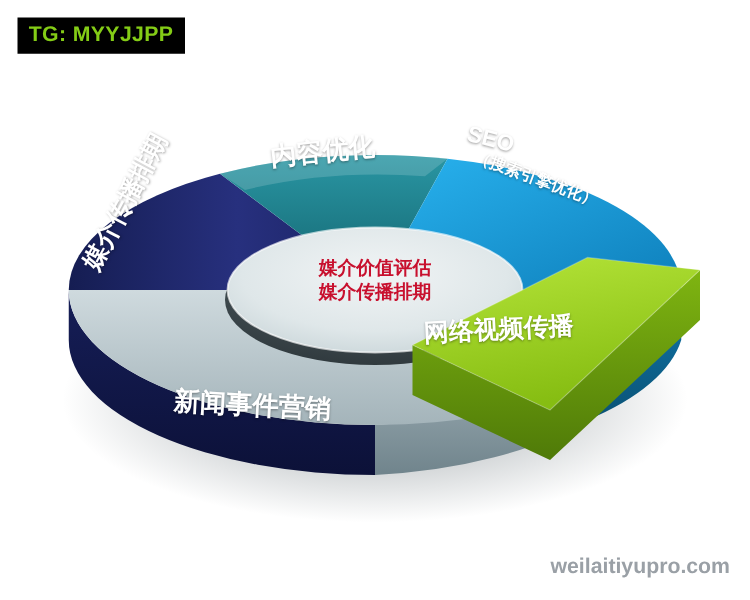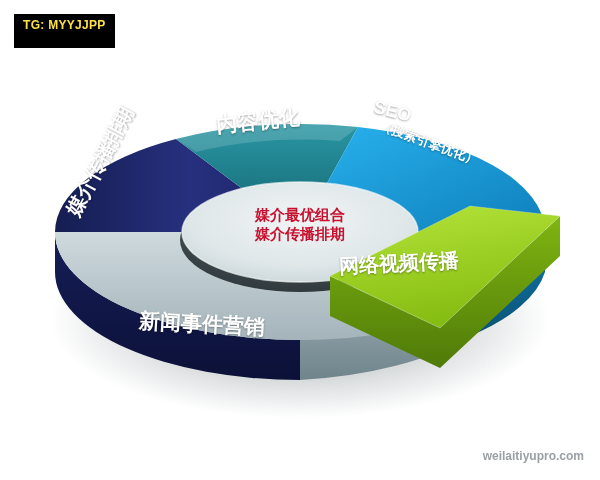--- a/index.html
+++ b/index.html
@@ -18,35 +18,35 @@
     width: 600px;
     height: 480px;
     background: #ffffff;
   }
   
   #tag-badge {
     position: absolute;
     left: 14px;
     top: 14px;
     background: #000000;
-    color: #fde047;
-    font-size: 12px;
+    color: #84cc16;
+    font-size: 17px;
     font-weight: bold;
     letter-spacing: 0.3px;
-    padding: 4px 9px 16px 9px;
+    padding: 4px 9px 5px 9px;
     font-family: "Liberation Sans", sans-serif;
     z-index: 50;
   }
   
   #watermark {
     position: absolute;
     right: 16px;
     bottom: 17px;
     color: #9aa0a6;
-    font-size: 12px;
+    font-size: 17px;
     font-weight: bold;
     font-family: "Liberation Sans", sans-serif;
     z-index: 50;
   }
   
   #diagram {
     position: absolute;
     left: 0;
     top: 0;
     width: 600px;
@@ -231,19 +231,19 @@
       <span class="sub">（搜索引擎优化）</span>
     </div>
 
     <div class="label" id="label-meijie">媒介传播排期</div>
 
     <div class="label" id="label-xinwen">新闻事件营销</div>
 
     <div class="label" id="label-video">网络视频传播</div>
 
     <div id="label-center" style="left:218px; top:205px; width:164px;">
-      <div>媒介最优组合</div>
+      <div>媒介价值评估</div>
       <div>媒介传播排期</div>
     </div>
   </div>
 
   <div id="watermark">weilaitiyupro.com</div>
 </div>
 
 </body></html>

